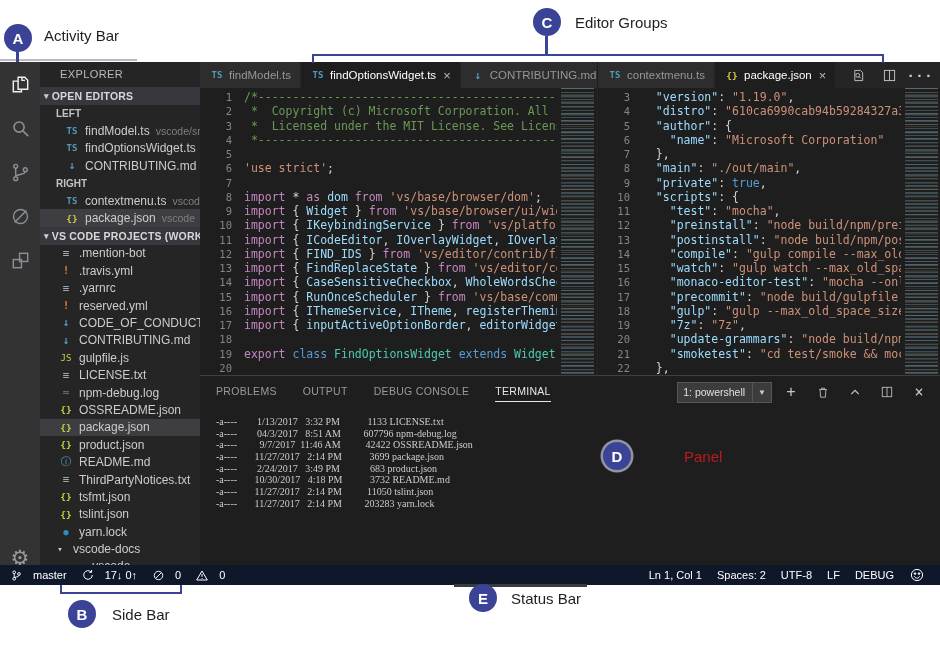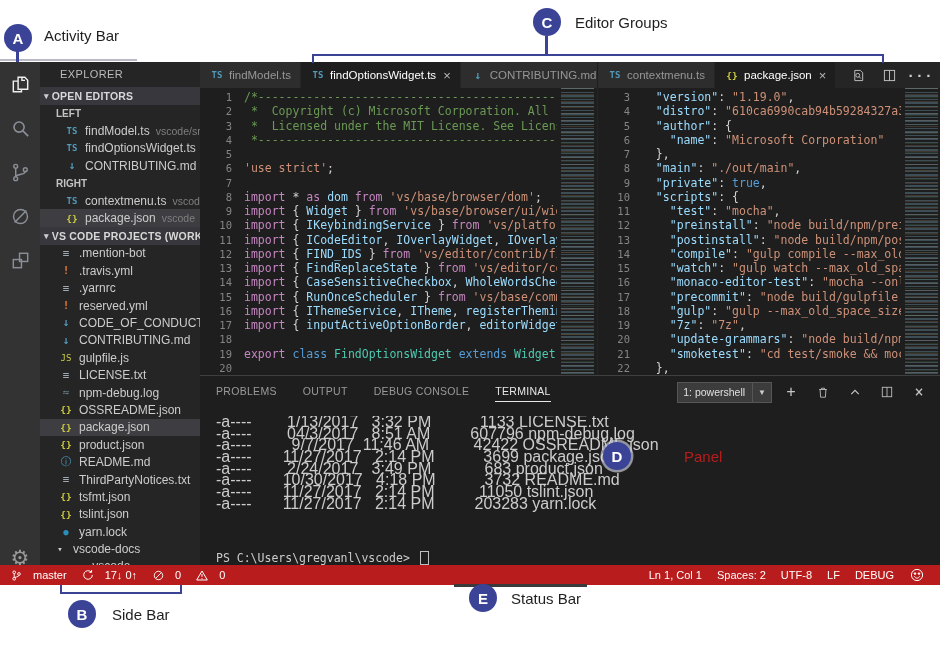--- a/index.html
+++ b/index.html
@@ -66,27 +66,27 @@
   .panel{position:absolute;left:200px;top:375px;width:740px;height:190px;background:#1e1e1e;border-top:1px solid #3f3f3f}
   .panel-tabs{position:absolute;left:16px;top:0;height:30px;display:flex;align-items:center;gap:26px}
   .ptab{font-size:10.5px;color:#9a9a9a;letter-spacing:.3px;padding:4px 0}
   .ptab.active{color:#e7e7e7;border-bottom:1px solid #e7e7e7}
   .panel-actions{position:absolute;right:8px;top:4px;height:24px;display:flex;align-items:center;gap:11px;color:#c5c5c5}
   .term-select{display:flex;align-items:center;background:#3c3c3c;border:1px solid #565656;color:#e0e0e0;
      font-size:10.5px;height:19px;padding:0 5px;gap:7px}
   .term-select .caret{font-size:8px;color:#cccccc;border-left:1px solid #565656;padding-left:5px;height:100%;display:flex;align-items:center}
   .pa-glyph{font-size:15px;line-height:1;color:#c5c5c5}
   .terminal{position:absolute;left:16px;top:40px;right:10px;bottom:0;overflow:hidden;
-     font-family:Liberation Sans, sans-serif;font-size:16px;color:#cccccc}
+     font-family:Liberation Serif, serif;font-size:10px;color:#cccccc}
   .tline{height:11.7px;line-height:11.7px;white-space:pre}
   .promptline{position:absolute;left:16px;top:175px;font-family:"DejaVu Sans Mono",monospace;font-size:11.5px;color:#cccccc;white-space:pre;display:flex;align-items:center}
   .cursorbox{display:inline-block;width:7px;height:12px;border:1px solid #c0c0c0;margin-left:3px}
 
   
-  .statusbar{position:absolute;left:0;top:565px;width:940px;height:20px;background:#b91c1c;color:#ffffff;
+  .statusbar{position:absolute;left:0;top:565px;width:940px;height:20px;background:#0f172a;color:#ffffff;
      display:flex;align-items:center;font-size:11px}
   .sb-left{display:flex;align-items:center;gap:13px;padding-left:8px}
   .sb-right{margin-left:auto;display:flex;align-items:center;gap:15px;padding-right:10px}
   .sb-item{display:flex;align-items:center;gap:4px;white-space:nowrap}
   svg{display:block}
 </style>
 </head>
 <body>
 
 <div class="win"></div>
@@ -425,23 +425,20 @@
   <div class="terminal">
       <div class="tline">-a----        1/13/2017   3:32 PM           1133 LICENSE.txt</div>
       <div class="tline">-a----        04/3/2017   8:51 AM         607796 npm-debug.log</div>
       <div class="tline">-a----         9/7/2017  11:46 AM          42422 OSSREADME.json</div>
       <div class="tline">-a----       11/27/2017   2:14 PM           3699 package.json</div>
       <div class="tline">-a----        2/24/2017   3:49 PM            683 product.json</div>
       <div class="tline">-a----       10/30/2017   4:18 PM           3732 README.md</div>
       <div class="tline">-a----       11/27/2017   2:14 PM          11050 tslint.json</div>
       <div class="tline">-a----       11/27/2017   2:14 PM         203283 yarn.lock</div>
     </div>
-  <div class="promptline">
-    <span>PS C:\Users\gregvanl\vscode&gt; </span><span class="cursorbox"></span>
-  </div>
 </div>
 
 <div class="statusbar">
   <div class="sb-left">
       <div class="sb-item">
         <span class="ficon">
           <svg width="11" height="13" viewBox="0 0 12 13" fill="none" stroke="#fff">
             <circle cx="3.5" cy="3" r="1.5"></circle>
             <circle cx="3.5" cy="10" r="1.5"></circle>
             <circle cx="8.7" cy="4.8" r="1.5"></circle>

